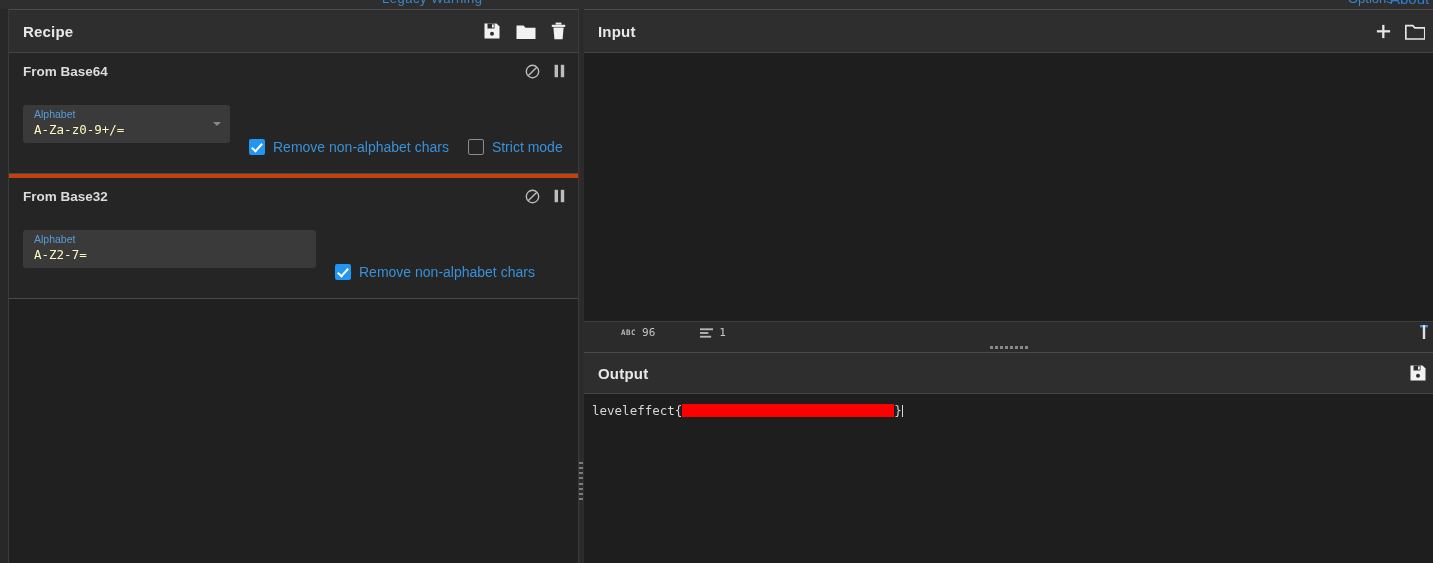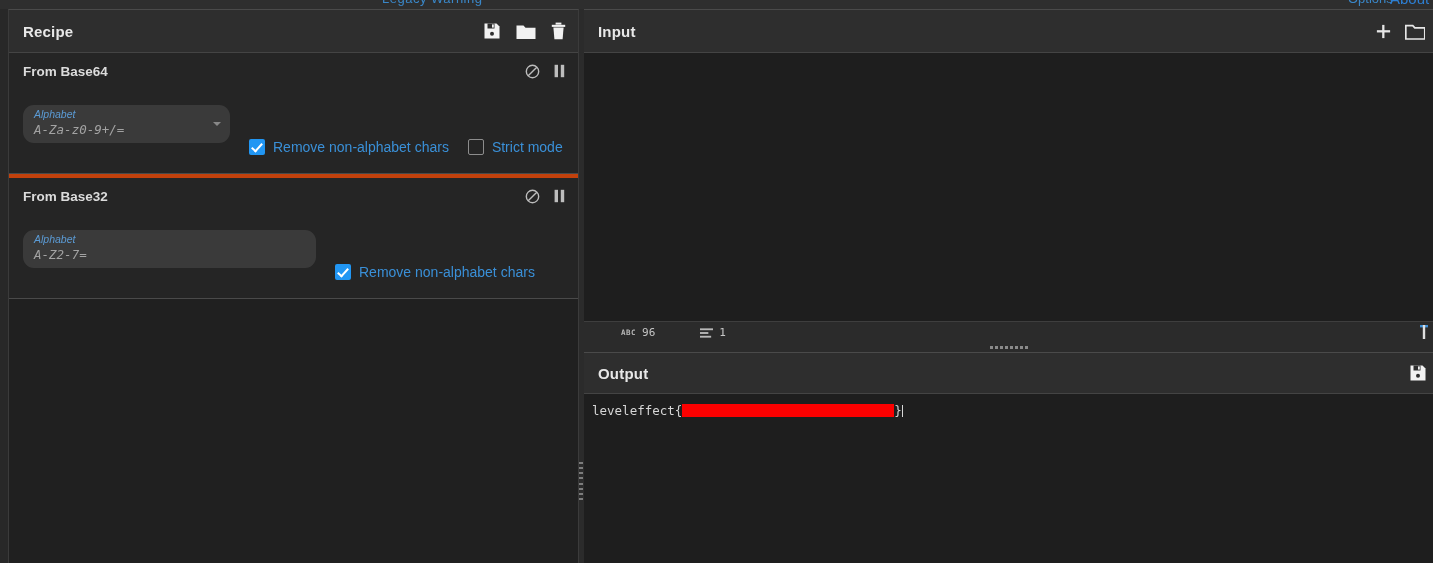--- a/index.html
+++ b/index.html
@@ -70,34 +70,33 @@
   .op-head-icons { display: flex; align-items: center; gap: 14px; }
 
   .op-body {
     padding: 4px 14px 18px 14px;
     display: flex; align-items: center;
   }
 
   .arg-select {
     position: relative;
     background: #3a3a3a;
-    border-radius: 11px;
+    border-radius: 3px;
     height: 38px;
     padding: 3px 22px 0 11px;
     min-width: 120px;
-    font-style: italic;
   }
   .arg-select.w1 { width: 207px; }
   .arg-select.w2 { width: 293px; }
   .arg-label {
     color: #5b9bd5; font-size: 10.5px; line-height: 13px;
     font-family: "Liberation Sans", sans-serif;
   }
   .arg-value {
-    color: #a3a3a3; font-size: 12.5px; line-height: 17px;
+    color: #fef9c3; font-size: 12.5px; line-height: 17px;
     font-family: "DejaVu Sans Mono", monospace;
   }
   .caret {
     position: absolute; right: 9px; top: 17px;
     width: 0; height: 0;
     border-left: 4px solid transparent;
     border-right: 4px solid transparent;
     border-top: 4px solid #888;
   }
 

